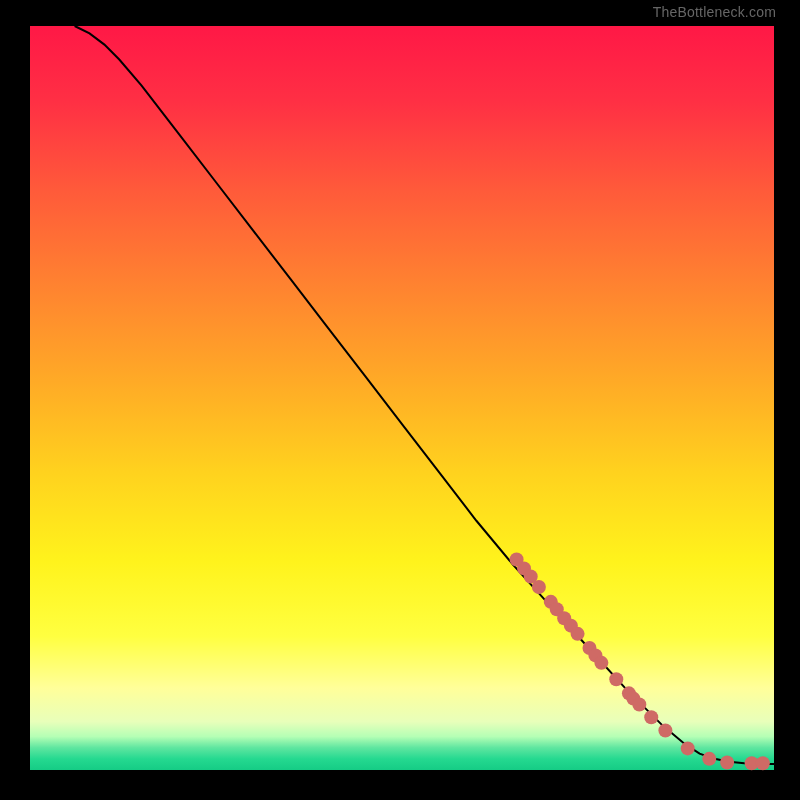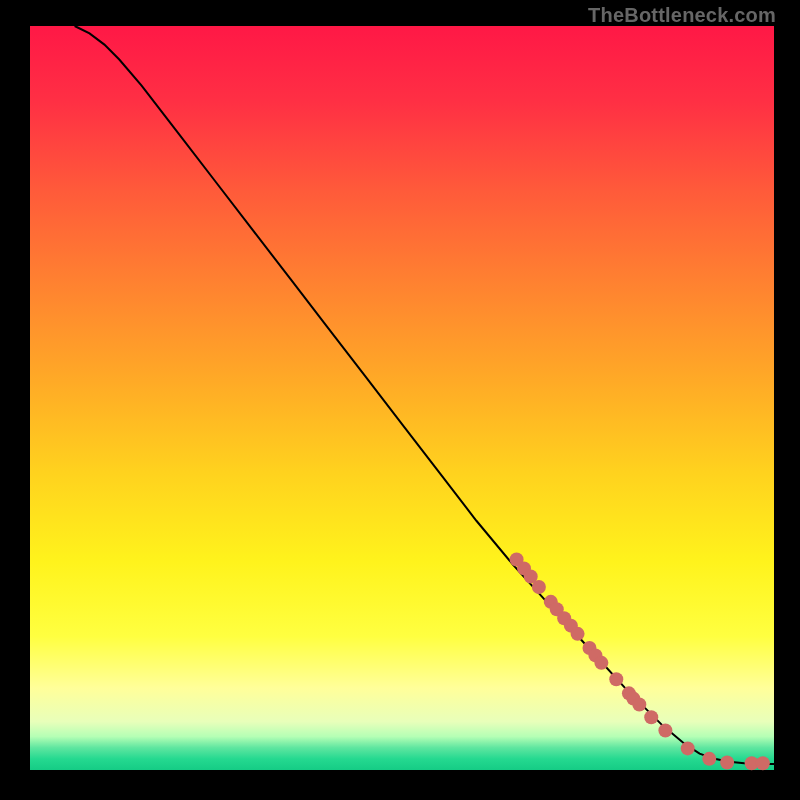--- a/index.html
+++ b/index.html
@@ -29,22 +29,22 @@
     left: 0;
     top: 0;
     width: 100%;
     height: 100%;
   }
   .branding {
     position: absolute;
     top: 4px;
     right: 24px;
     color: #666666;
-    font-size: 20px;
-    font-weight: 700;
+    font-size: 14px;
+    font-weight: 400;
     letter-spacing: 0.2px;
     user-select: none;
   }
   svg.curve-layer {
     position: absolute;
     left: 0;
     top: 0;
     width: 100%;
     height: 100%;
     overflow: visible;

